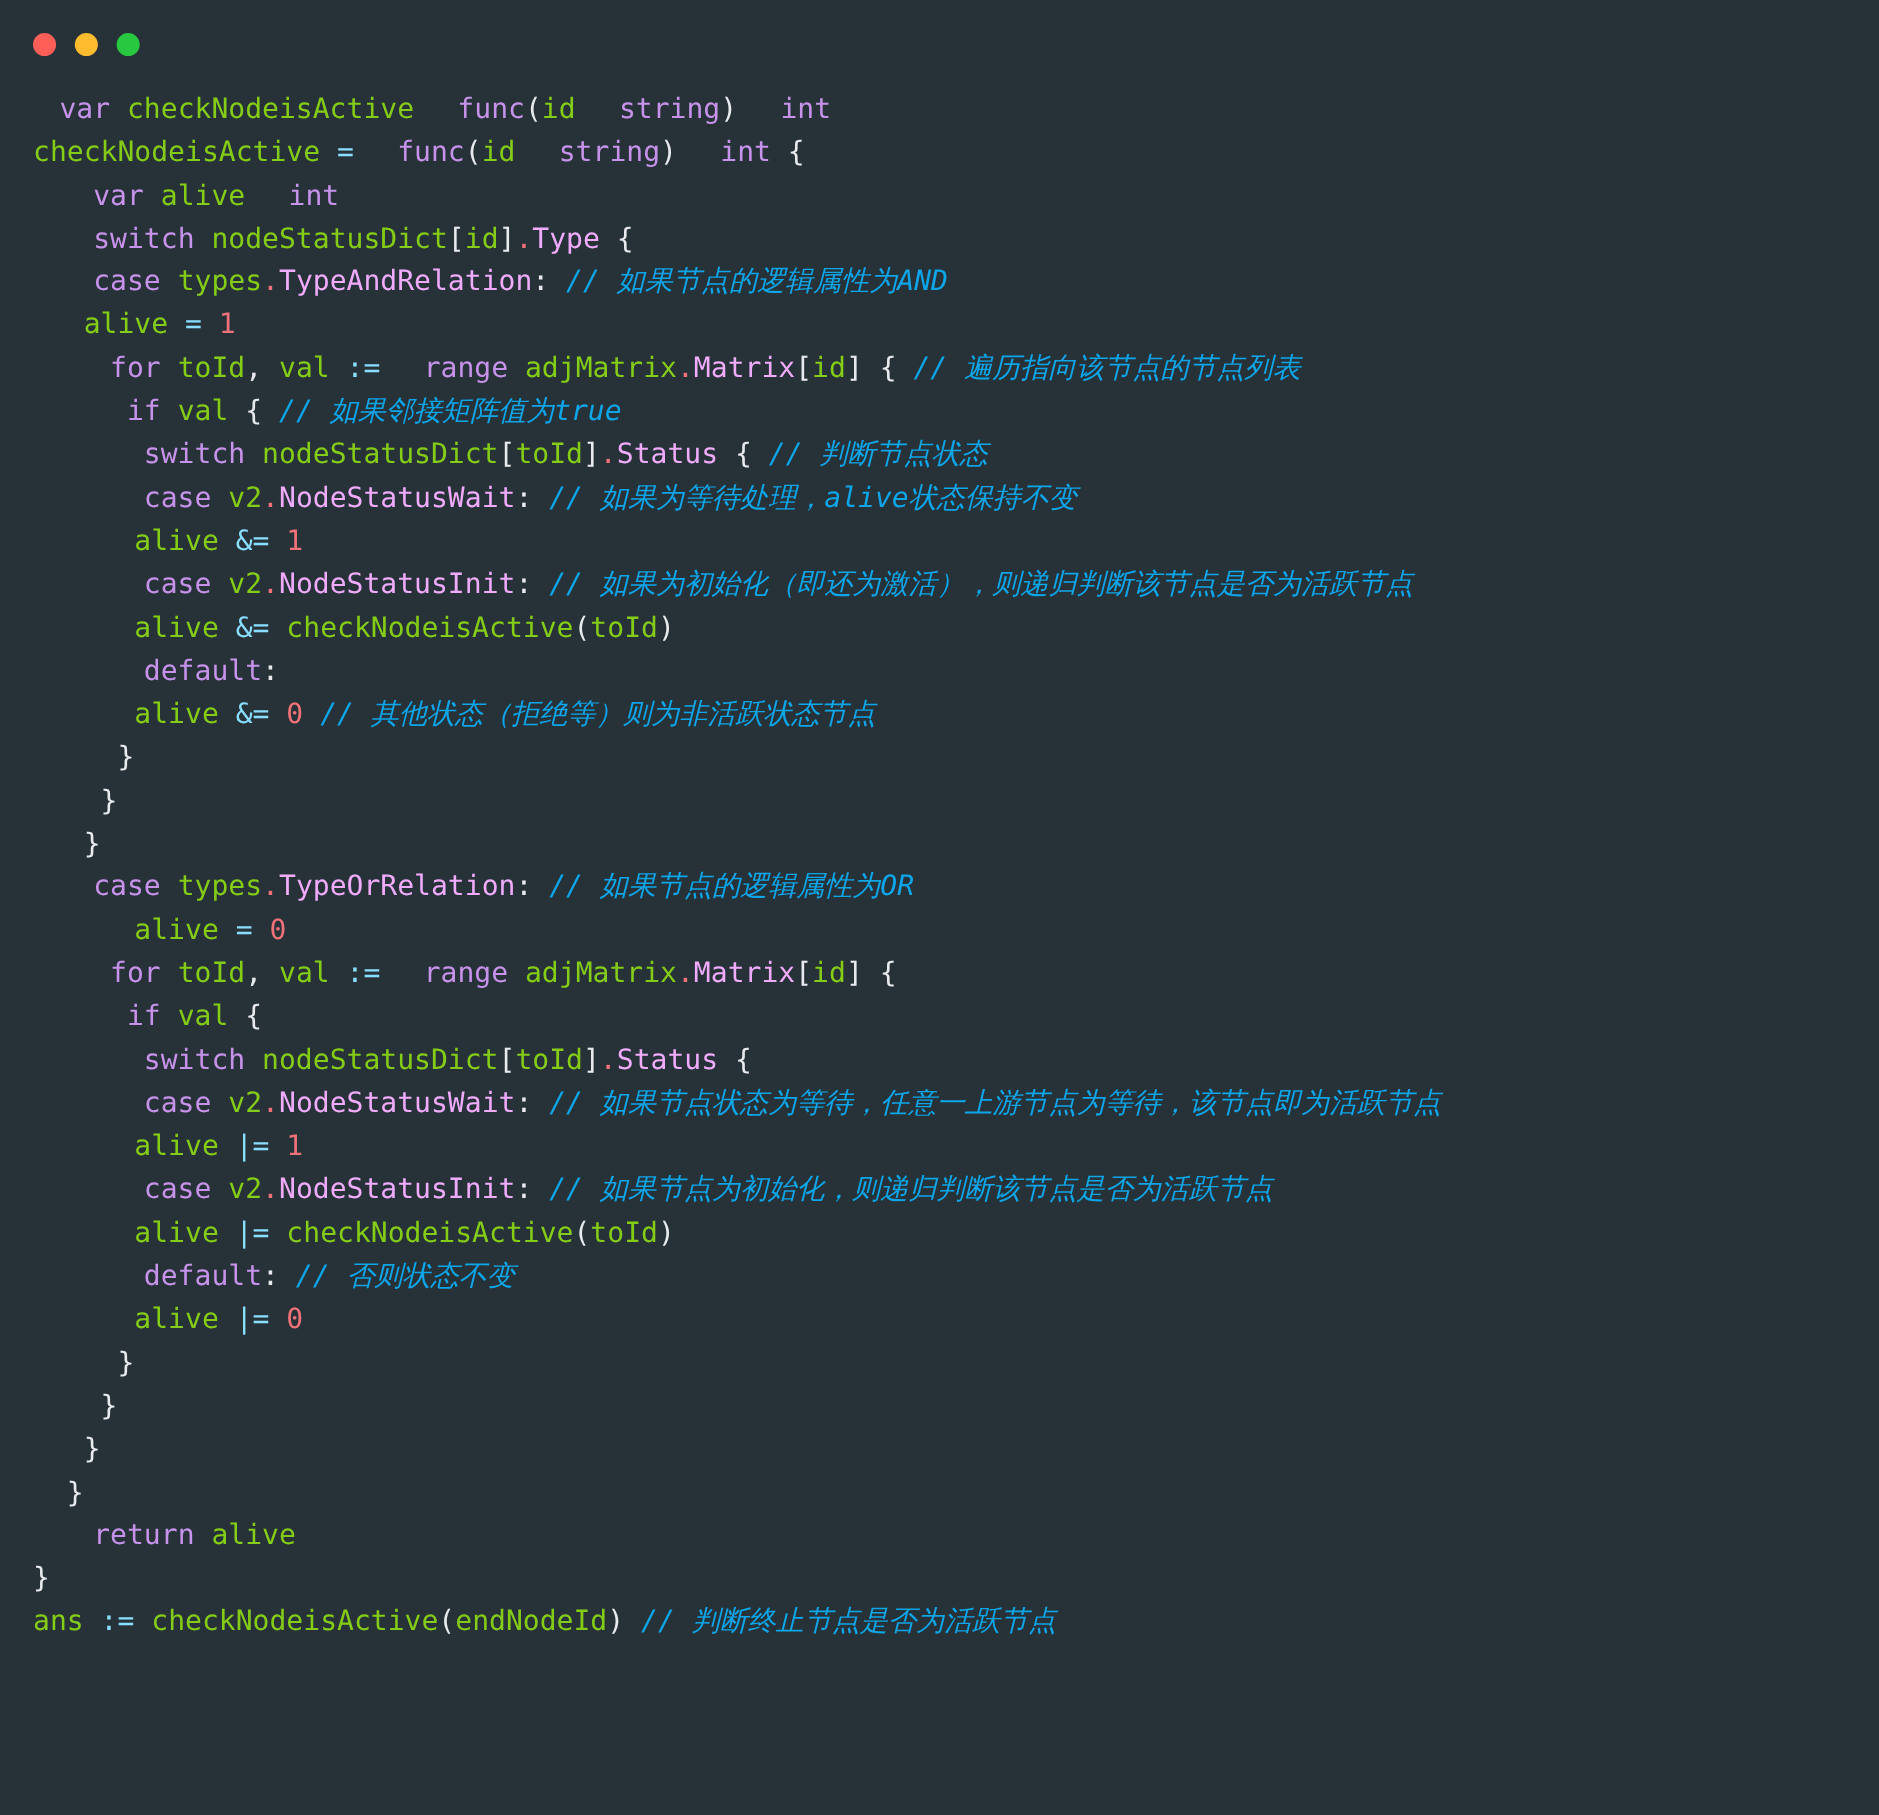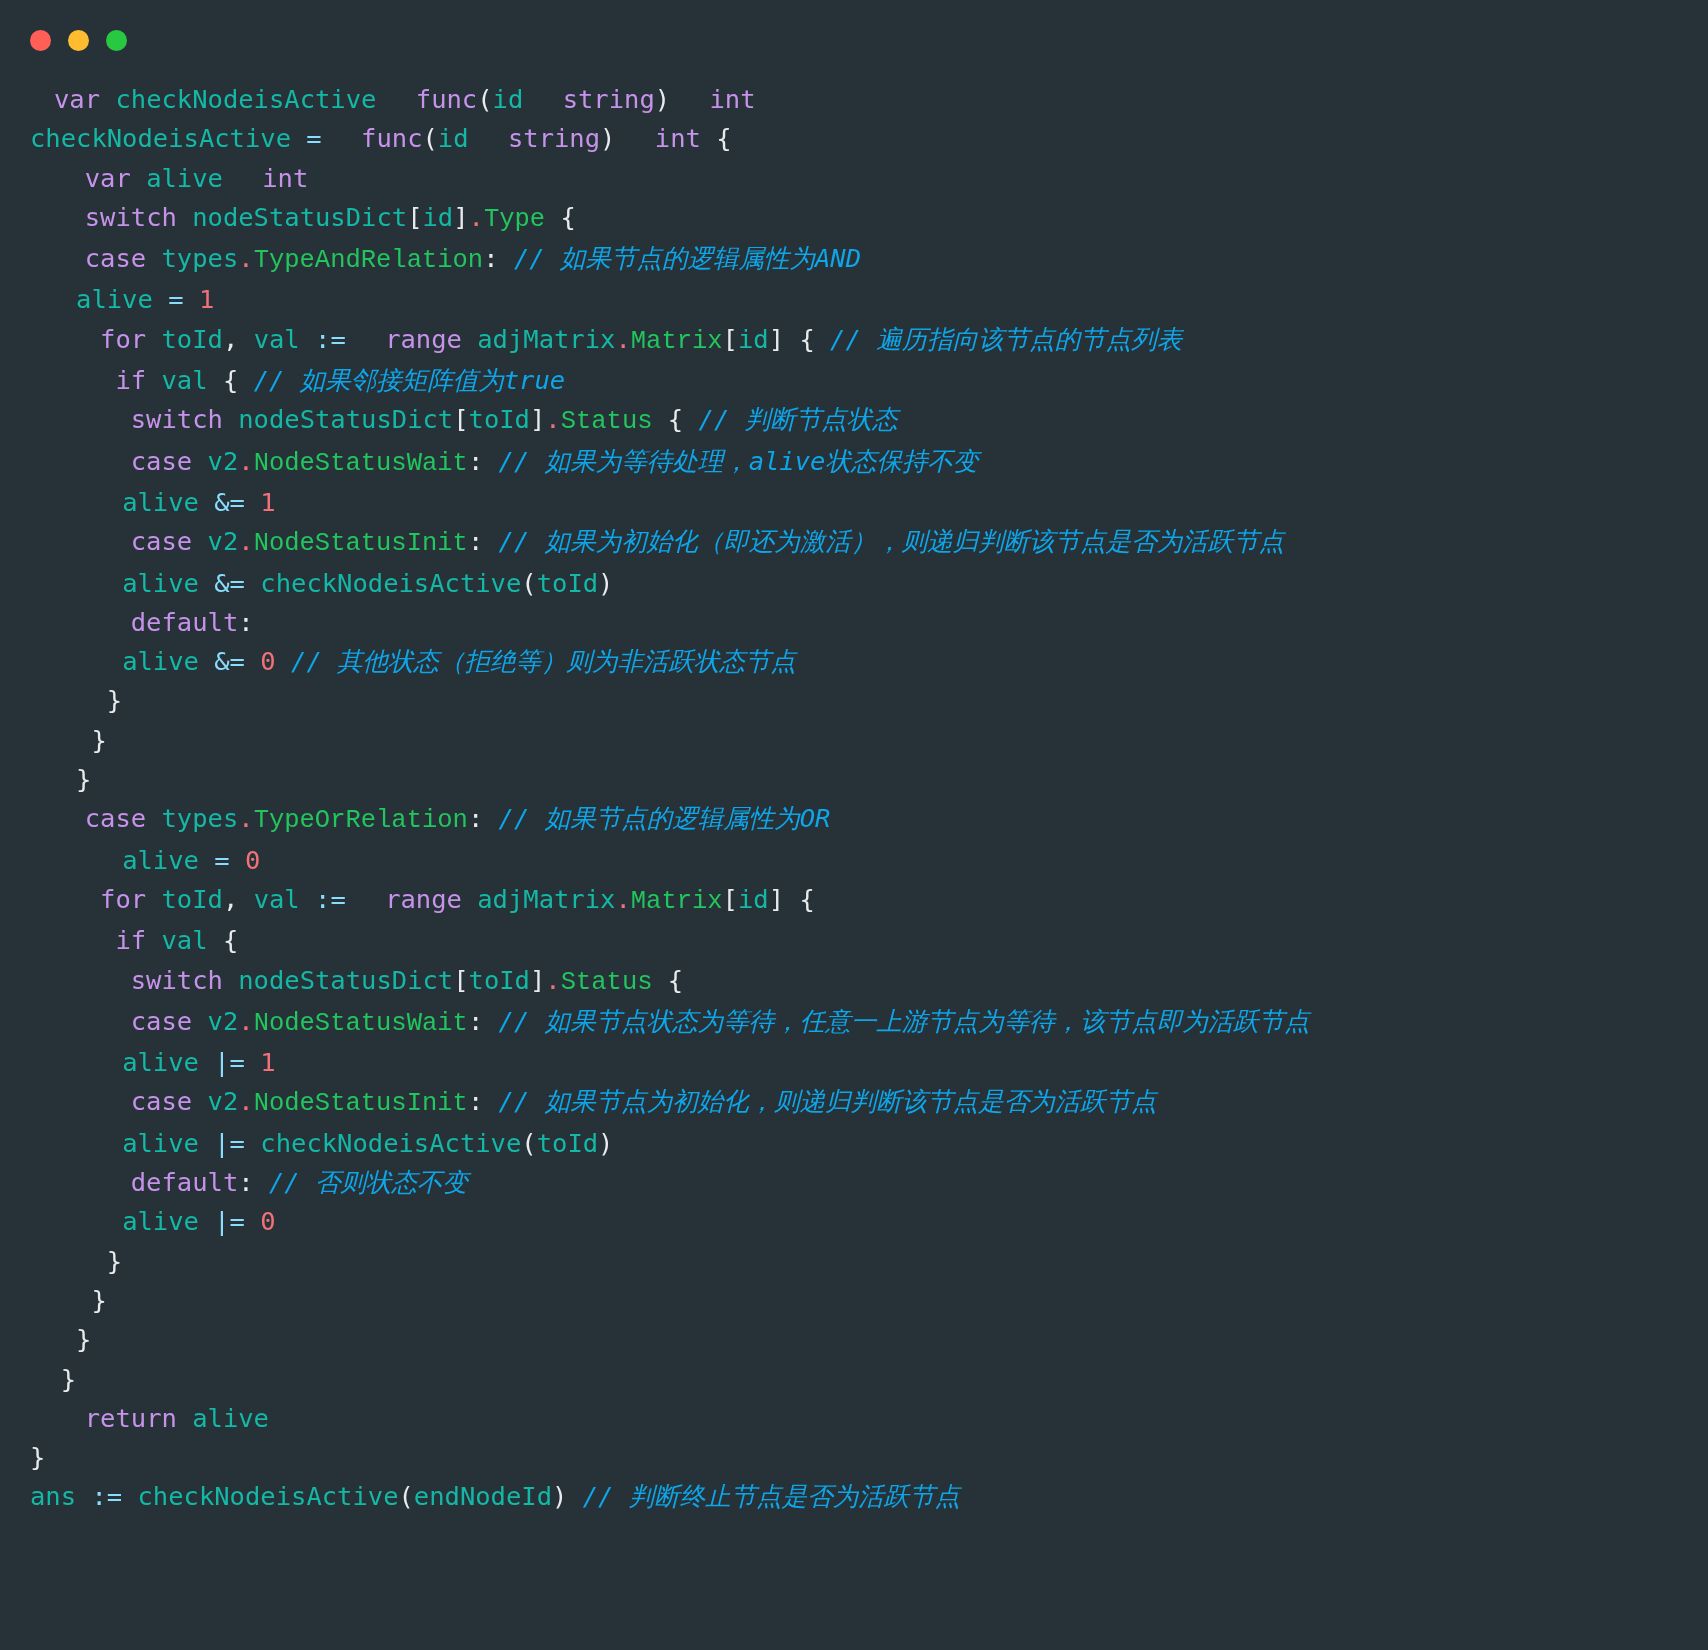--- a/index.html
+++ b/index.html
@@ -46,22 +46,22 @@
     padding: 0 24px 0 30px;
     font-size: 25.5px;
     line-height: 39.3px;
     white-space: pre;
     letter-spacing: 0px;
     font-family: "DejaVu Sans Mono", monospace;
   }
   .line { min-height: 39.3px; }
 
   .kw   { color: #c792ea; margin-left: 24px; }   
-  .id   { color: #14b8a6; }   
-  .prop { color: #22c55e; font-family: Liberation Mono, monospace; }   
+  .id   { color: #84cc16; }   
+  .prop { color: #f0abfc; }   
   .pun  { color: #e8eaed; }   
   .op   { color: #89ddff; }   
   .num  { color: #f07178; }   
   .dot-op { color: #f07178; } 
   .cmt  { color: #0ea5e9; font-style: italic; }
 </style>
 </head>
 <body>
 
 <div class="window">

